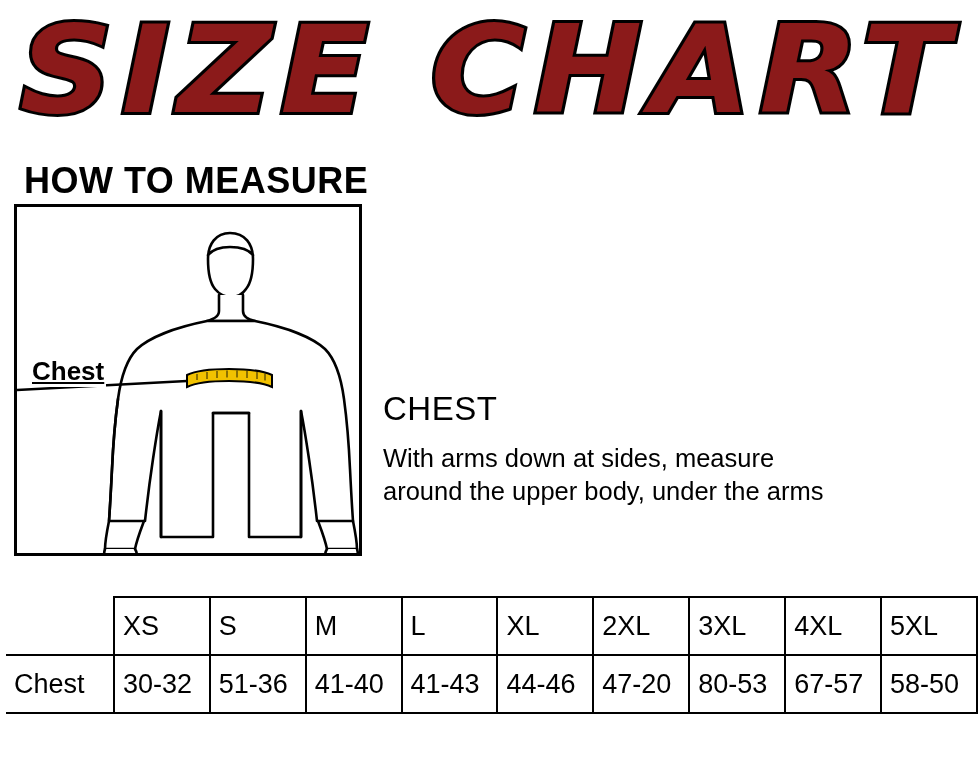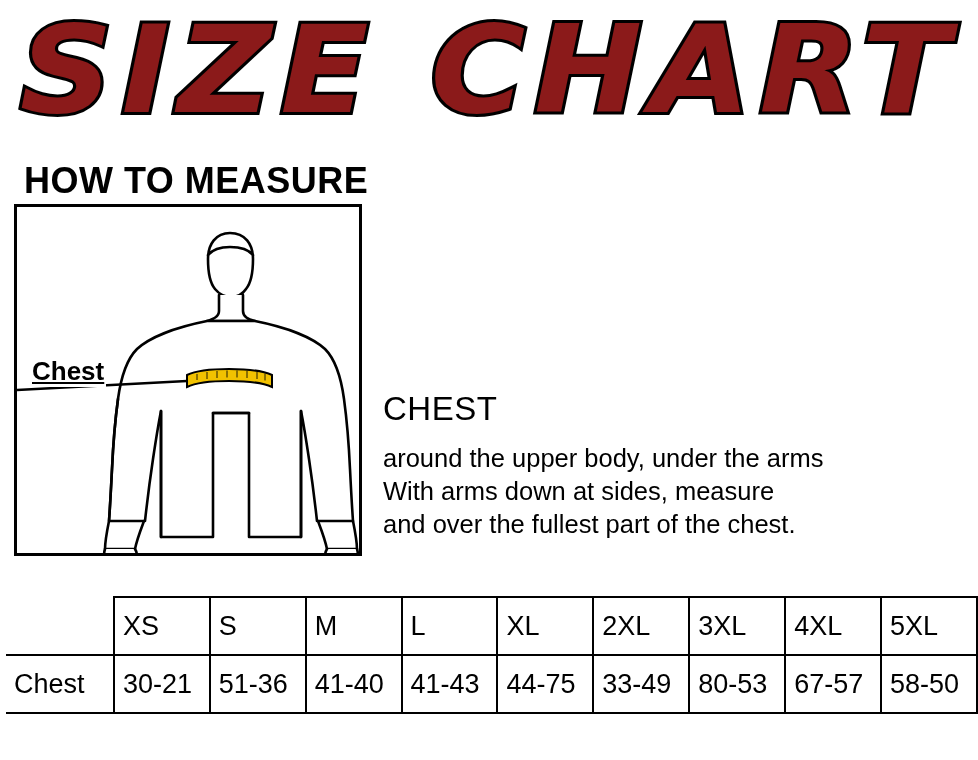--- a/index.html
+++ b/index.html
@@ -193,46 +193,45 @@
     </g>
 
     <line x1="0" y1="183" x2="170" y2="174" stroke="#000000" stroke-width="2.4"></line>
   </svg>
 </div>
 <div id="chest-label">Chest</div>
 
 <div id="desc-block">
   <div id="desc-title">CHEST</div>
   <div id="desc-body">
+    <div>With arms down at sides, measure</div>
     <div>around the upper body, under the arms</div>
-    <div>With arms down at sides, measure</div>
-    <div>and over the fullest part of the chest.</div>
   </div>
 </div>
 
 <table id="size-table">
   <tbody>
       <tr class="header-row">
     <td class="rowlabel"></td>
     <td class="cell">XS</td>
     <td class="cell">S</td>
     <td class="cell">M</td>
     <td class="cell">L</td>
     <td class="cell">XL</td>
     <td class="cell">2XL</td>
     <td class="cell">3XL</td>
     <td class="cell">4XL</td>
     <td class="cell">5XL</td>
   </tr>
   <tr>
     <td class="rowlabel rowlabel-filled">Chest</td>
-    <td class="cell">30-21</td>
+    <td class="cell">30-32</td>
     <td class="cell">51-36</td>
     <td class="cell">41-40</td>
     <td class="cell">41-43</td>
-    <td class="cell">44-75</td>
-    <td class="cell">33-49</td>
+    <td class="cell">44-46</td>
+    <td class="cell">47-20</td>
     <td class="cell">80-53</td>
     <td class="cell">67-57</td>
     <td class="cell">58-50</td>
   </tr>
 </tbody>
   </table>
 
 </body></html>

